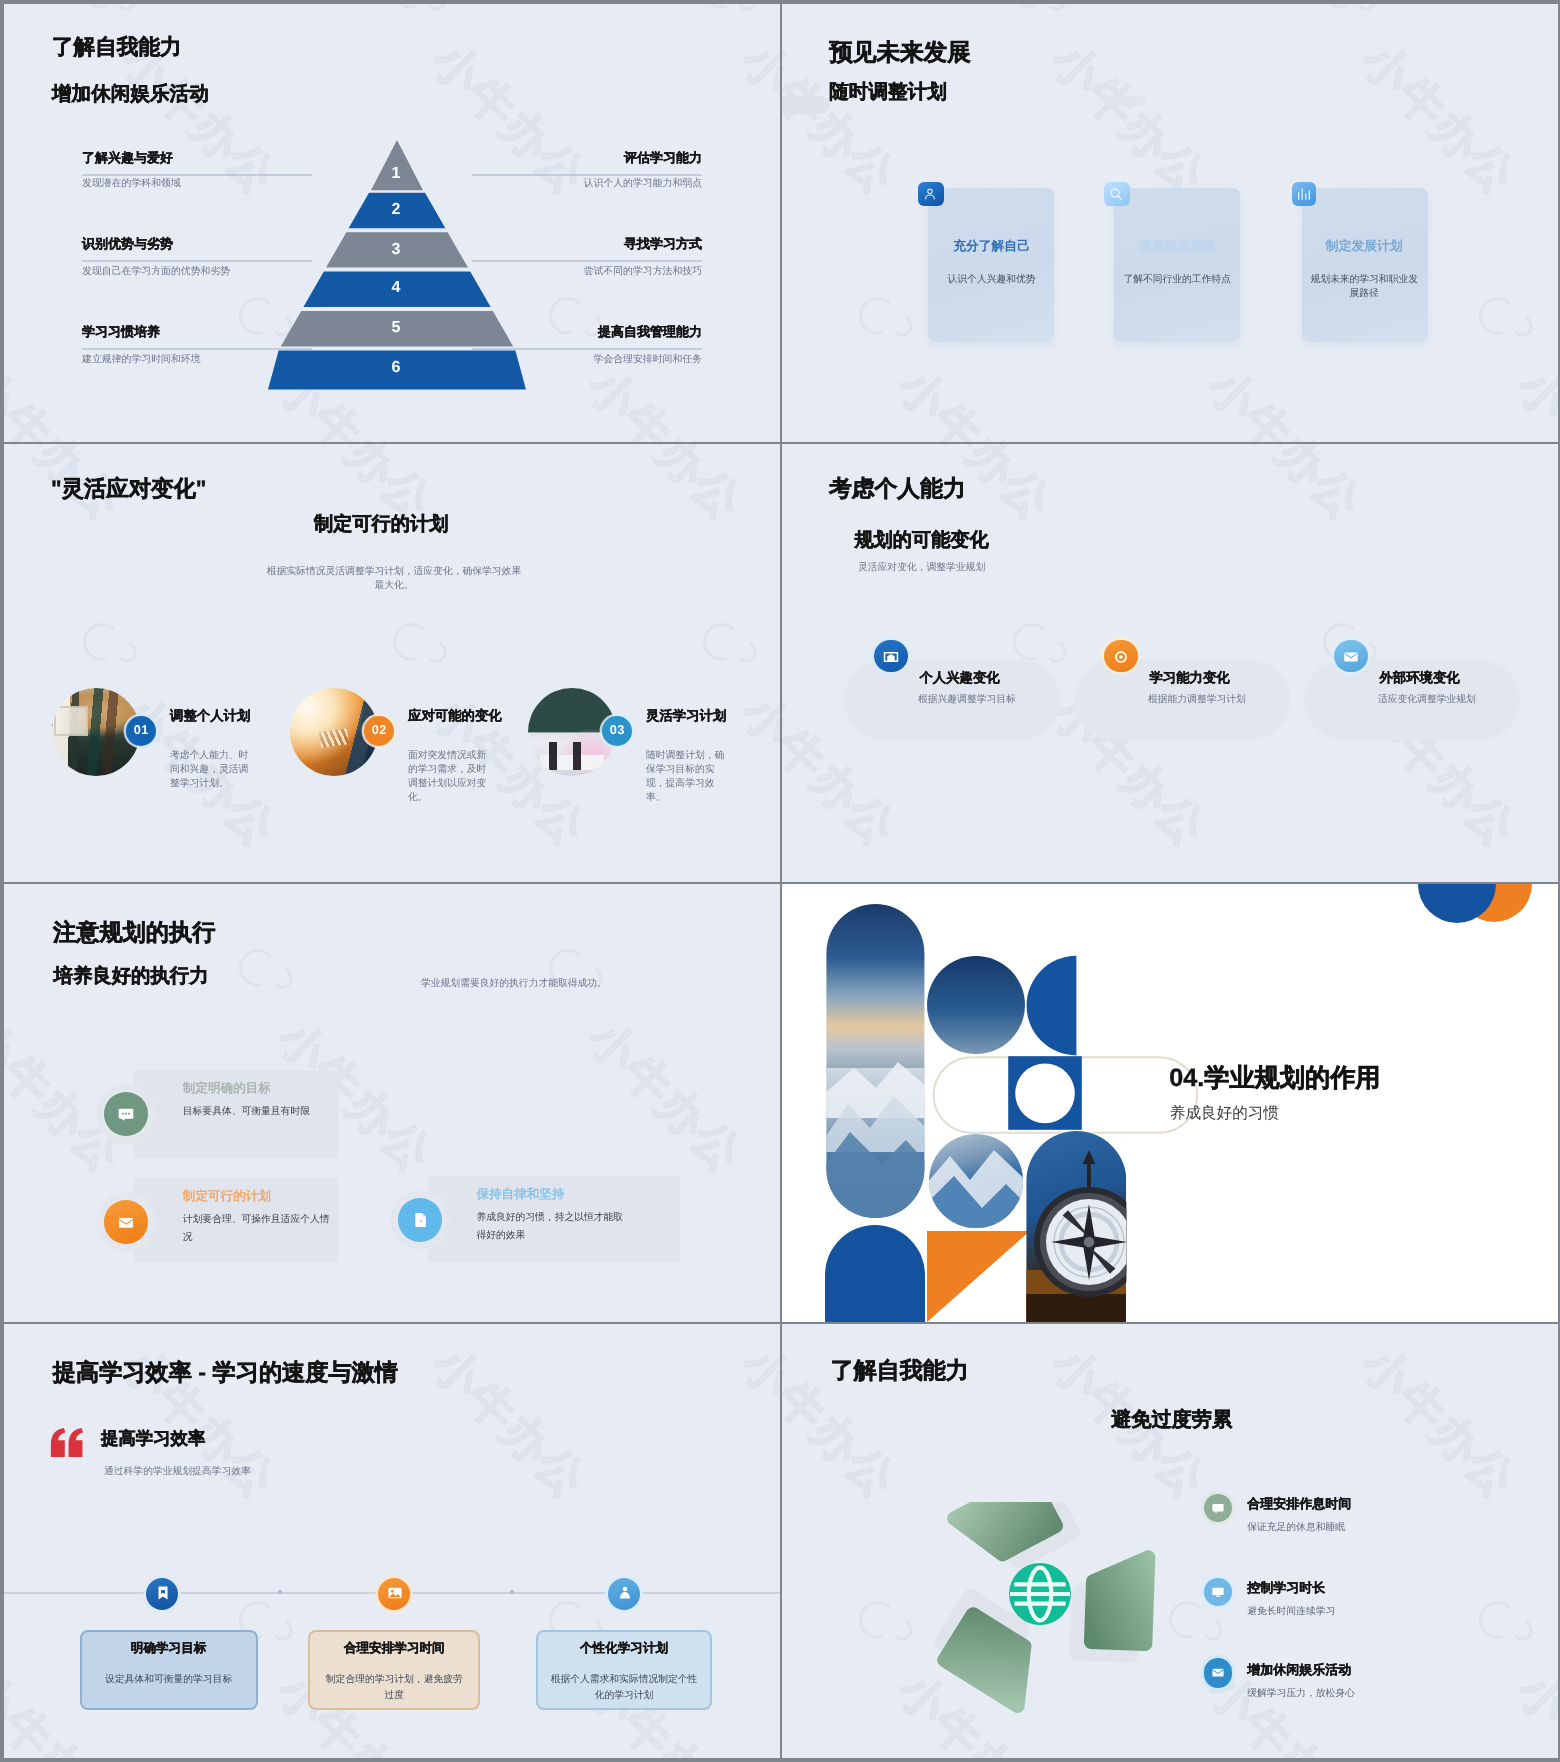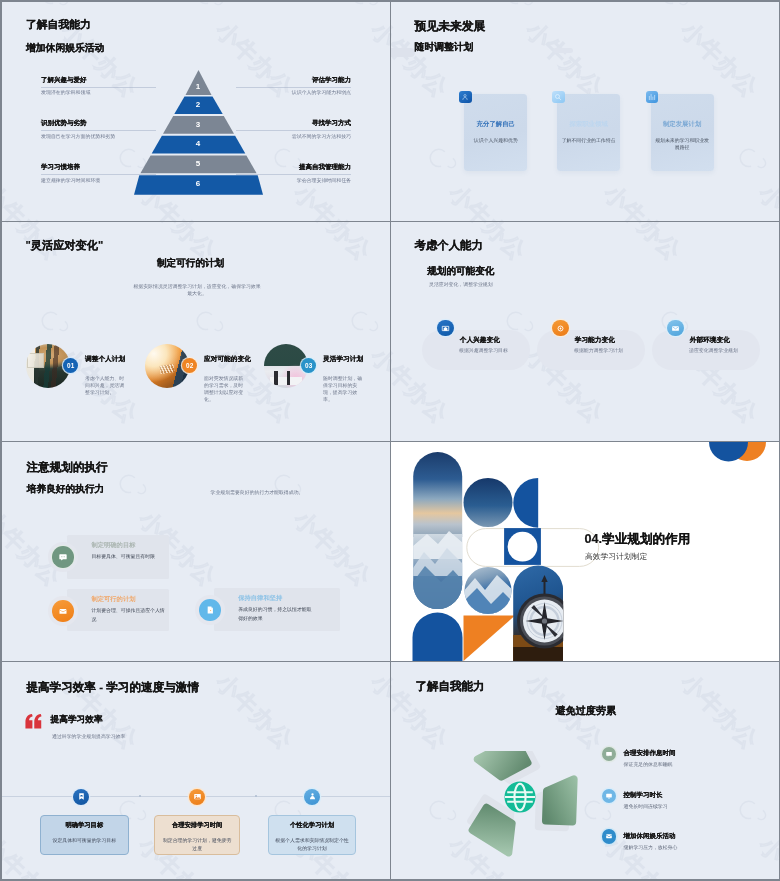--- a/index.html
+++ b/index.html
@@ -607,21 +607,21 @@
         <circle cx="153.5" cy="179" r="17.5" fill="none" stroke="#b9c4d2" stroke-width=".7"></circle>
         <circle cx="153.5" cy="179" r="14" fill="none" stroke="#c6cfdb" stroke-width="2.4"></circle>
         <path d="M153.5 160l2.8 16.2 16.2 2.8-16.2 2.8-2.8 16.2-2.8-16.2-16.2-2.8 16.2-2.8z" fill="#24252b"></path>
         <path d="M140.3 165.8l14.6 11.9-11.9-14.6zM166.7 192.2l-14.6-11.9 11.9 14.6z" fill="#2d2f37"></path>
         <circle cx="153.5" cy="179" r="2.6" fill="#6d717a"></circle>
       </g>
 
       <path d="M21.5 195.5a25 25 0 0 1 50 0V219h-50z" fill="#14539f"></path>
     </svg>
     <div class="s6-title">04.学业规划的作用</div>
-    <div class="s6-sub">高效学习计划制定</div>
+    <div class="s6-sub">养成良好的习惯</div>
   </div>
 
   <div class="slide r4 c1">
       <div class="wmlayer">
         <div class="wmtile" style="left: -6px; top: -155px;"></div>
         <div class="wmtile" style="left: 149px; top: -155px;"></div>
         <div class="wmtile" style="left: 304px; top: -155px;"></div>
         <div class="wmtile" style="left: -84px; top: 8px;"></div>
         <div class="wmtile" style="left: 71px; top: 8px;"><span class="wmmark"><svg width="34" height="26" viewBox="0 0 34 26">
               <path d="M12 4.2a8.6 8.6 0 1 0 0 17.2 8.6 8.6 0 0 0 7.4-4.2" fill="none" stroke="#dde3ed" stroke-width="1.5"></path>

